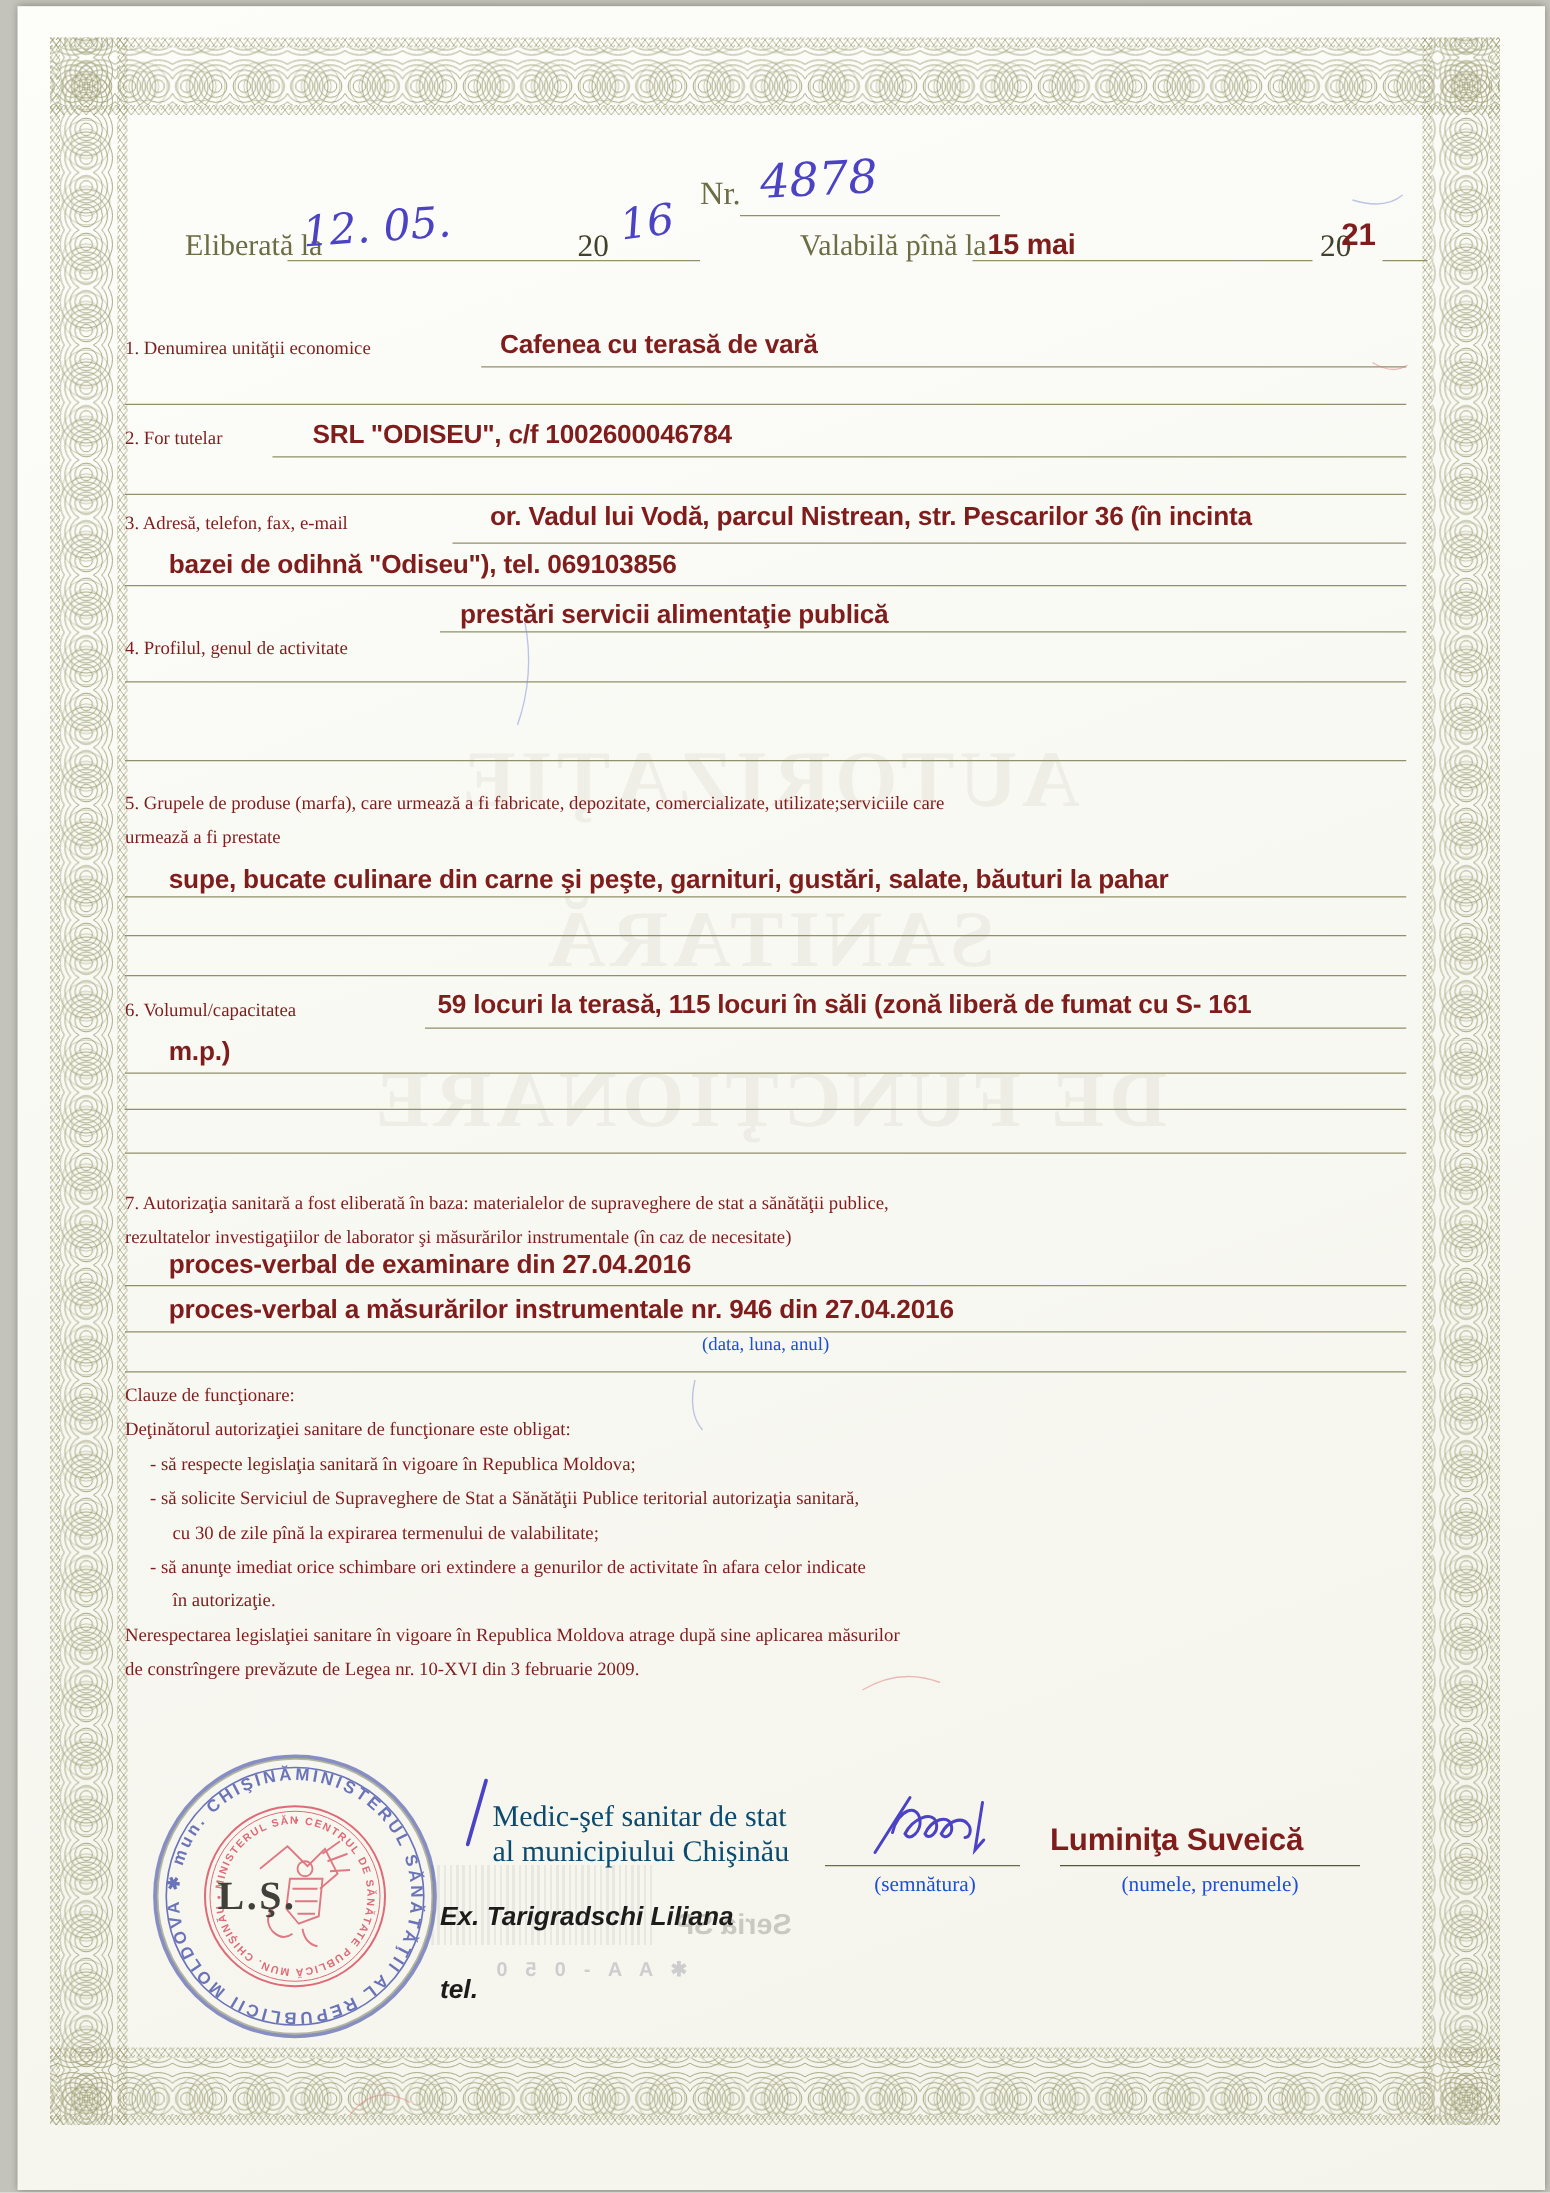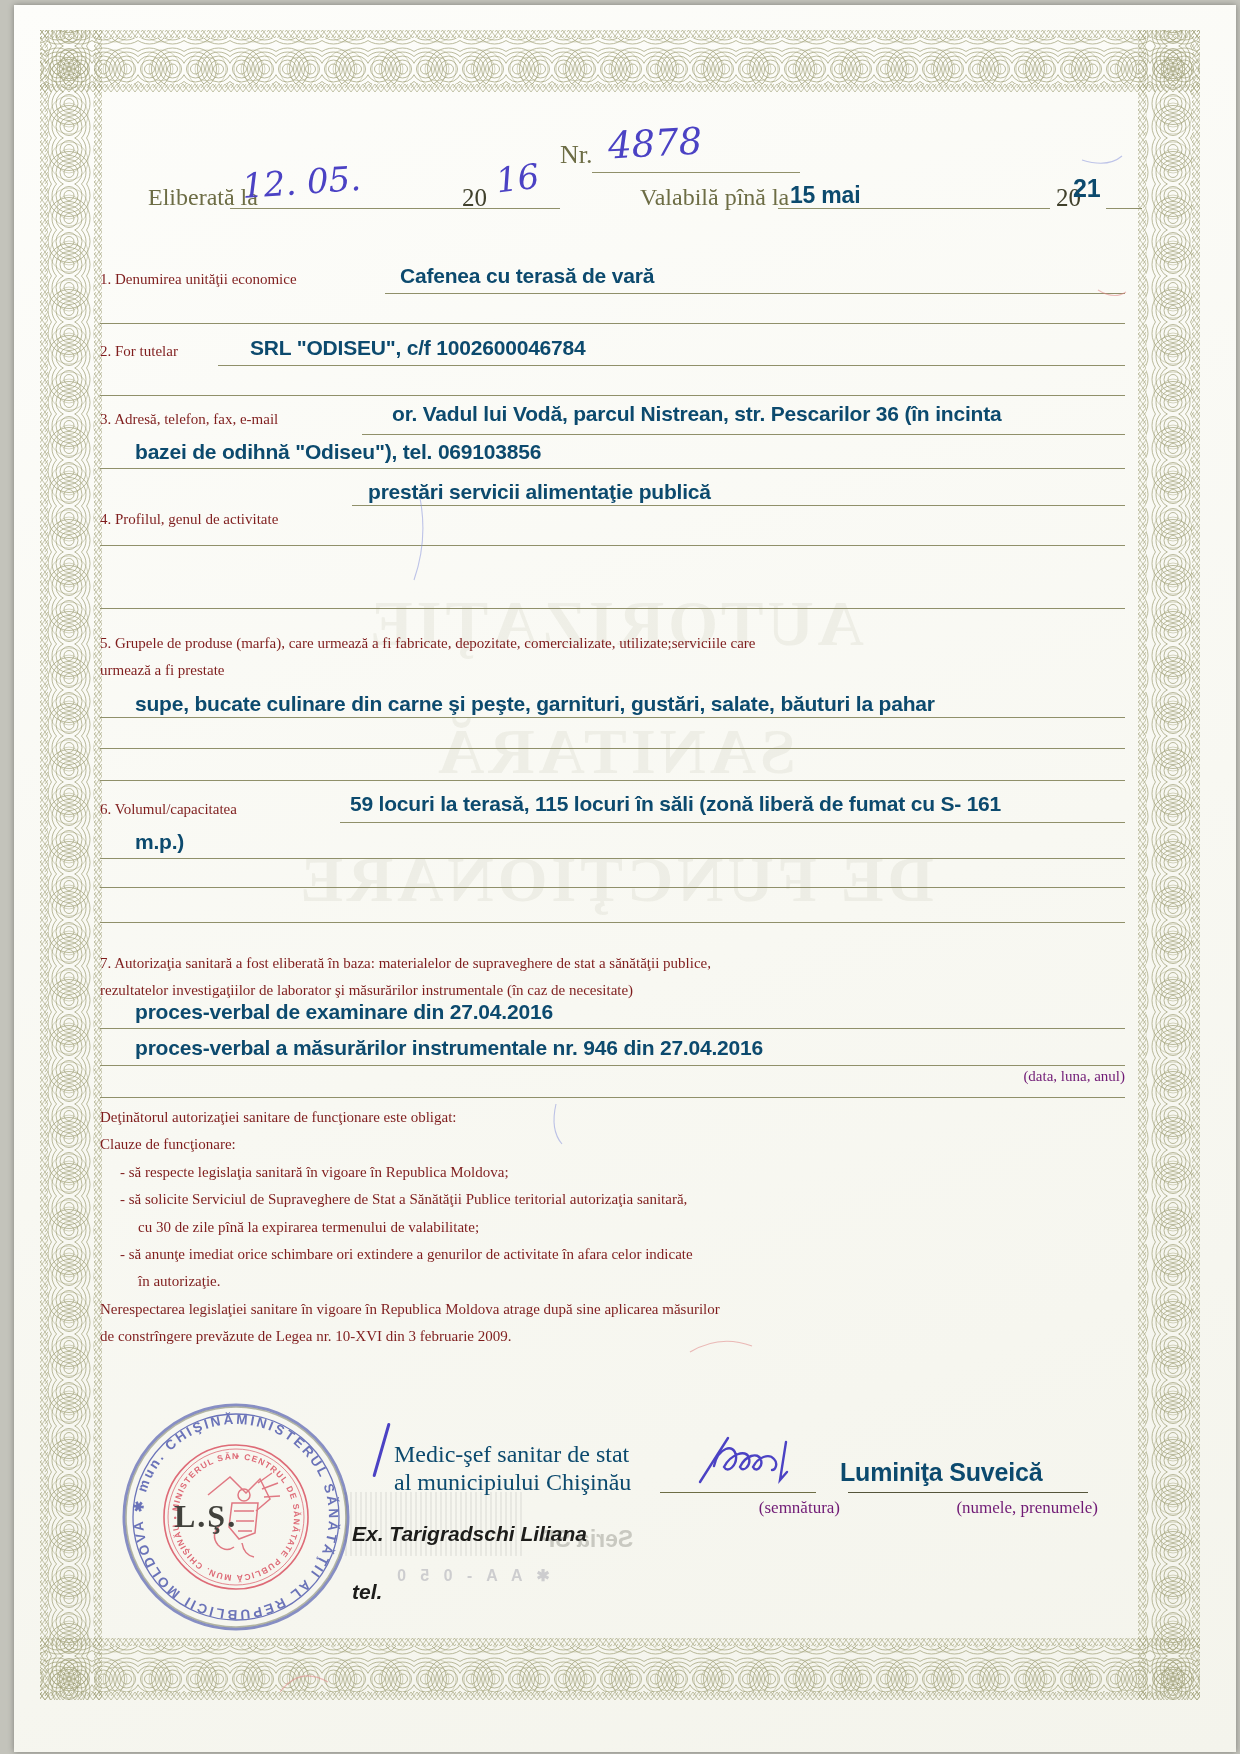--- a/index.html
+++ b/index.html
@@ -4,25 +4,25 @@
 <style>
   html,body{margin:0;padding:0;}
   .canvas{position:relative;width:1240px;height:1754px;background:#c3c3bb;overflow:hidden;
           font-family:"Liberation Serif",serif;}
   .paper{position:absolute;left:14px;top:5px;width:1222px;height:1747px;
          background:linear-gradient(160deg,#fdfdfa 0%,#f8f8f2 55%,#f4f4ec 100%);
          box-shadow:0 0 6px rgba(0,0,0,.35);}
   .abs{position:absolute;}
   .lbl{color:#7f1d1d;font-size:15px;line-height:26px;}
   .small-lbl{color:#6d6d45;font-size:24px;}
-  .val{color:#0c4a6e;font-weight:bold;font-family:"Liberation Sans",sans-serif;
+  .val{color:#7f1d1d;font-weight:bold;font-family:"Liberation Sans",sans-serif;
        font-size:21px;letter-spacing:-0.2px;white-space:nowrap;text-align:right;}
   .hand{color:#4b42c4;font-style:italic;font-family:"DejaVu Serif",serif;white-space:nowrap;}
   .rule{position:absolute;height:0;border-bottom:1.4px solid #90906a;}
-  .cap{color:#701a75;font-size:15px;text-align:right;}
+  .cap{color:#1d4ed8;font-size:15px;text-align:center;}
   .title{width:1240px;text-align:center;color:#5a5a32;font-weight:bold;font-size:34px;
          letter-spacing:1px;}
   .clauses div{white-space:nowrap;}
   .ind1{padding-left:20px;}
   .ind2{padding-left:38px;}
   .ghost{transform:scaleX(-1);color:rgba(115,115,75,0.08);font-weight:bold;
          text-align:center;font-size:64px;line-height:128px;letter-spacing:4px;}
   .ghost-sm{transform:scaleX(-1);font-family:"Liberation Sans",sans-serif;font-weight:bold;}
   .barcode{background:repeating-linear-gradient(90deg,rgba(70,70,70,.16) 0 2px,
            rgba(0,0,0,0) 2px 5px);}
@@ -160,22 +160,22 @@
     <div style="white-space:nowrap;">rezultatelor investigaţiilor de laborator şi măsurărilor instrumentale (în caz de necesitate)</div>
   </div>
   <span class="abs val" style="left:135px;top:1000px;">proces-verbal de examinare din 27.04.2016</span>
   <div class="rule" style="left:100px;top:1028px;width:1025px;"></div>
   <span class="abs val" style="left:135px;top:1036px;">proces-verbal a măsurărilor instrumentale nr. 946 din 27.04.2016</span>
   <div class="rule" style="left:100px;top:1065px;width:1025px;"></div>
   <div class="abs cap" style="left:100px;top:1068px;width:1025px;">(data, luna, anul)</div>
   <div class="rule" style="left:100px;top:1097px;width:1025px;"></div>
 
   <div class="abs lbl clauses" style="left:100px;top:1104px;width:1035px;line-height:27.4px;">
+    <div>Clauze de funcţionare:</div>
     <div>Deţinătorul autorizaţiei sanitare de funcţionare este obligat:</div>
-    <div>Clauze de funcţionare:</div>
     <div class="ind1">- să respecte legislaţia sanitară în vigoare în Republica Moldova;</div>
     <div class="ind1">- să solicite Serviciul de Supraveghere de Stat a Sănătăţii Publice teritorial autorizaţia sanitară,</div>
     <div class="ind2">cu 30 de zile pînă la expirarea termenului de valabilitate;</div>
     <div class="ind1">- să anunţe imediat orice schimbare ori extindere a genurilor de activitate în afara celor indicate</div>
     <div class="ind2">în autorizaţie.</div>
     <div>Nerespectarea legislaţiei sanitare în vigoare în Republica Moldova atrage după sine aplicarea măsurilor</div>
     <div>de constrîngere prevăzute de Legea nr. 10-XVI din 3 februarie 2009.</div>
   </div>
 
   <svg class="abs" style="left:112px;top:1393px;mix-blend-mode:multiply;" width="248" height="248" viewBox="0 0 248 248">

